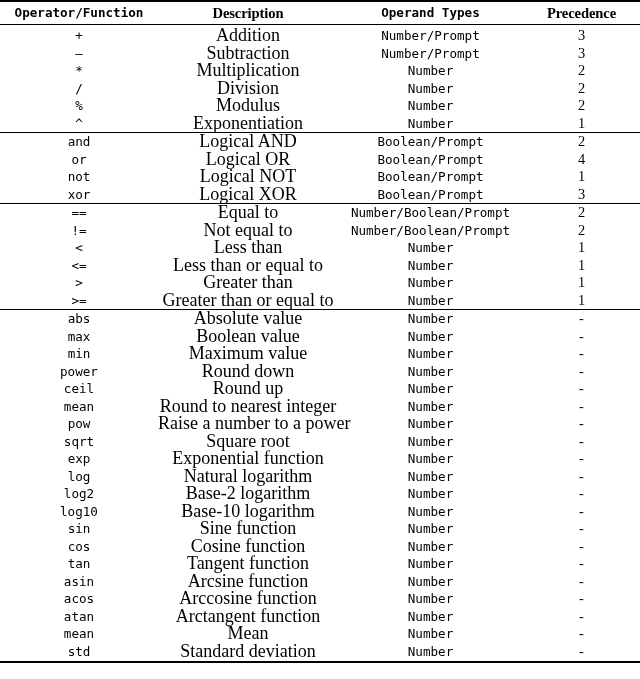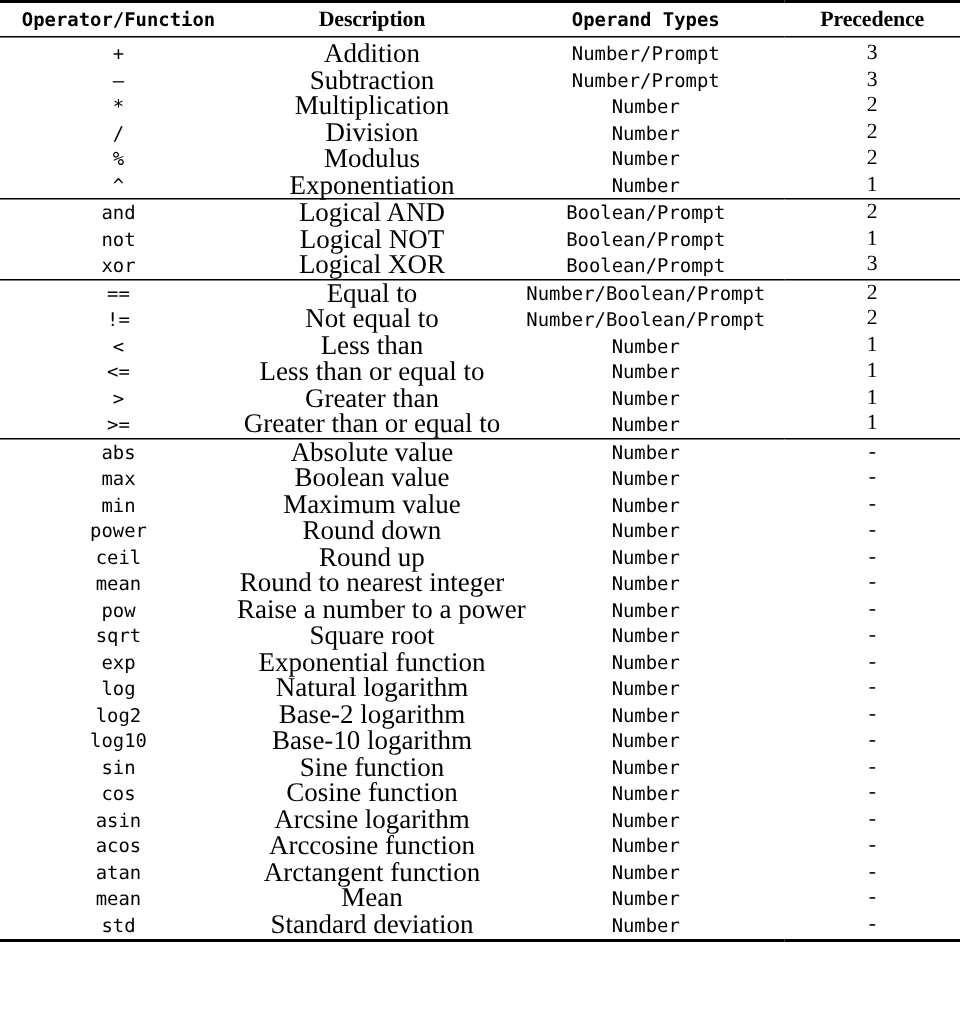--- a/index.html
+++ b/index.html
@@ -154,20 +154,26 @@
           <td class="mono">Number</td>
           <td class="prec">1</td>
         </tr>
         <tr class="group-start">
           <td class="mono">and</td>
           <td class="serif">Logical AND</td>
           <td class="mono">Boolean/Prompt</td>
           <td class="prec">2</td>
         </tr>
         <tr>
+          <td class="mono">or</td>
+          <td class="serif">Logical OR</td>
+          <td class="mono">Boolean/Prompt</td>
+          <td class="prec">4</td>
+        </tr>
+        <tr>
           <td class="mono">not</td>
           <td class="serif">Logical NOT</td>
           <td class="mono">Boolean/Prompt</td>
           <td class="prec">1</td>
         </tr>
         <tr>
           <td class="mono">xor</td>
           <td class="serif">Logical XOR</td>
           <td class="mono">Boolean/Prompt</td>
           <td class="prec">3</td>
@@ -286,22 +292,28 @@
           <td class="mono">Number</td>
           <td class="prec">-</td>
         </tr>
         <tr>
           <td class="mono">cos</td>
           <td class="serif">Cosine function</td>
           <td class="mono">Number</td>
           <td class="prec">-</td>
         </tr>
         <tr>
+          <td class="mono">tan</td>
+          <td class="serif">Tangent function</td>
+          <td class="mono">Number</td>
+          <td class="prec">-</td>
+        </tr>
+        <tr>
           <td class="mono">asin</td>
-          <td class="serif">Arcsine logarithm</td>
+          <td class="serif">Arcsine function</td>
           <td class="mono">Number</td>
           <td class="prec">-</td>
         </tr>
         <tr>
           <td class="mono">acos</td>
           <td class="serif">Arccosine function</td>
           <td class="mono">Number</td>
           <td class="prec">-</td>
         </tr>
         <tr>

